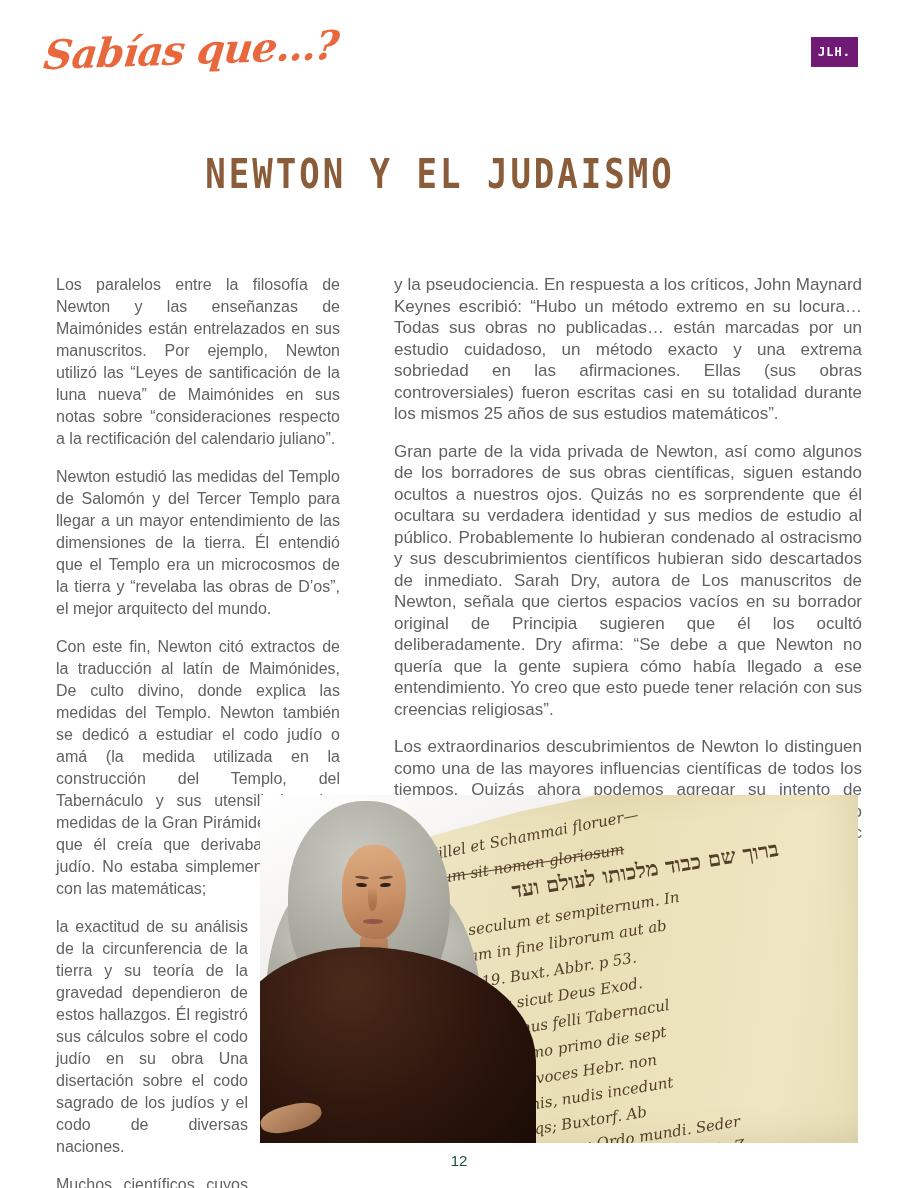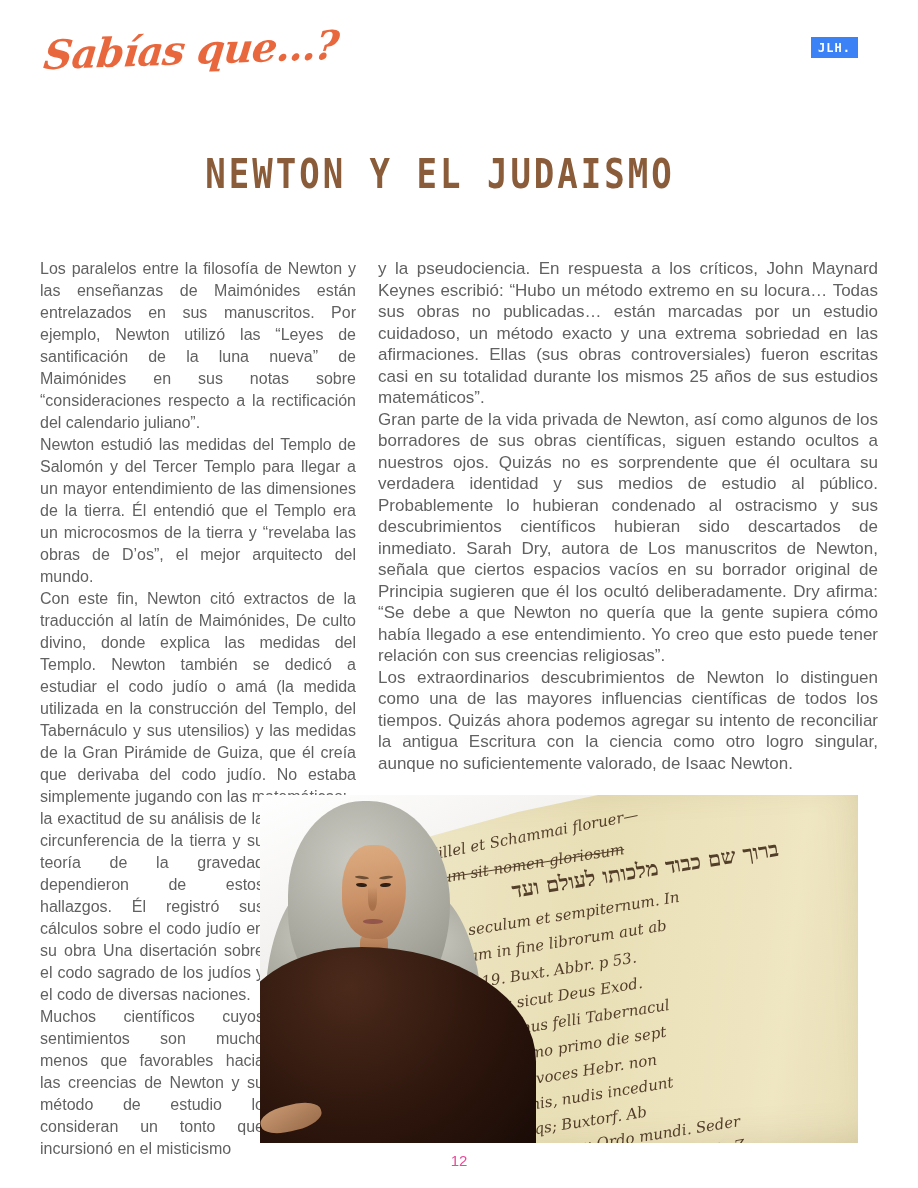--- a/index.html
+++ b/index.html
@@ -8,34 +8,34 @@
     font-family:"Liberation Sans",sans-serif;overflow:hidden;
   }
   
   .masthead{
     position:absolute;left:44px;top:26px;
     font-family:"DejaVu Serif",serif;font-style:italic;font-weight:bold;
     font-size:40px;color:#e9673d;transform:rotate(-2deg) skewX(-8deg);
     letter-spacing:-1px;white-space:nowrap;
   }
   .badge{
-    position:absolute;left:811px;top:37px;width:47px;height:21px;
-    background:#3b82f6;color:#ffffff;font-weight:bold;font-size:12px;
+    position:absolute;left:811px;top:37px;width:47px;height:30px;
+    background:#701a75;color:#ffffff;font-weight:bold;font-size:12px;
     display:flex;align-items:center;justify-content:center;
     letter-spacing:1px;font-family:"DejaVu Sans Mono",monospace;
   }
   .article-title{
     position:absolute;left:40px;top:150px;width:800px;text-align:center;
     font-family:"DejaVu Sans Mono",monospace;font-weight:bold;
     font-size:34px;letter-spacing:3px;color:#8a5c39;
     transform:scaleY(1.18);transform-origin:top center;white-space:nowrap;
   }
   
   .col{position:absolute;top:258px;color:#616161;}
-  .col p{margin:0;text-align:justify;}
+  .col p{margin:16px;text-align:justify;}
   .col-left{left:40px;width:316px;font-size:16px;line-height:22px;}
   .col-right{left:378px;width:500px;font-size:17px;line-height:21.5px;}
   .left-narrow{width:224px;}
   
   .photo{
     position:absolute;left:260px;top:795px;width:598px;height:348px;
     overflow:hidden;background:#ffffff;
   }
   .photo-bg{
     position:absolute;left:0;top:0;width:100%;height:100%;
@@ -112,21 +112,21 @@
     border-radius:42% 58% 0 0/38% 52% 0 0;
   }
   .hand{
     position:absolute;left:0px;top:310px;width:62px;height:26px;
     background:linear-gradient(160deg,#c79871,#9a6b49);border-radius:45%;
     transform:rotate(-14deg);
   }
   
   .page-number{
     position:absolute;left:0;top:1152px;width:918px;text-align:center;
-    color:#ec4899;font-size:15px;
+    color:#14532d;font-size:15px;
   }
 </style>
 </head>
 <body>
 
 <div class="masthead">Sabías que…?</div>
 <div class="badge">JLH.</div>
 <h1 class="article-title" style="margin:0;">NEWTON Y EL JUDAISMO</h1>
 
 <div class="col col-left">

